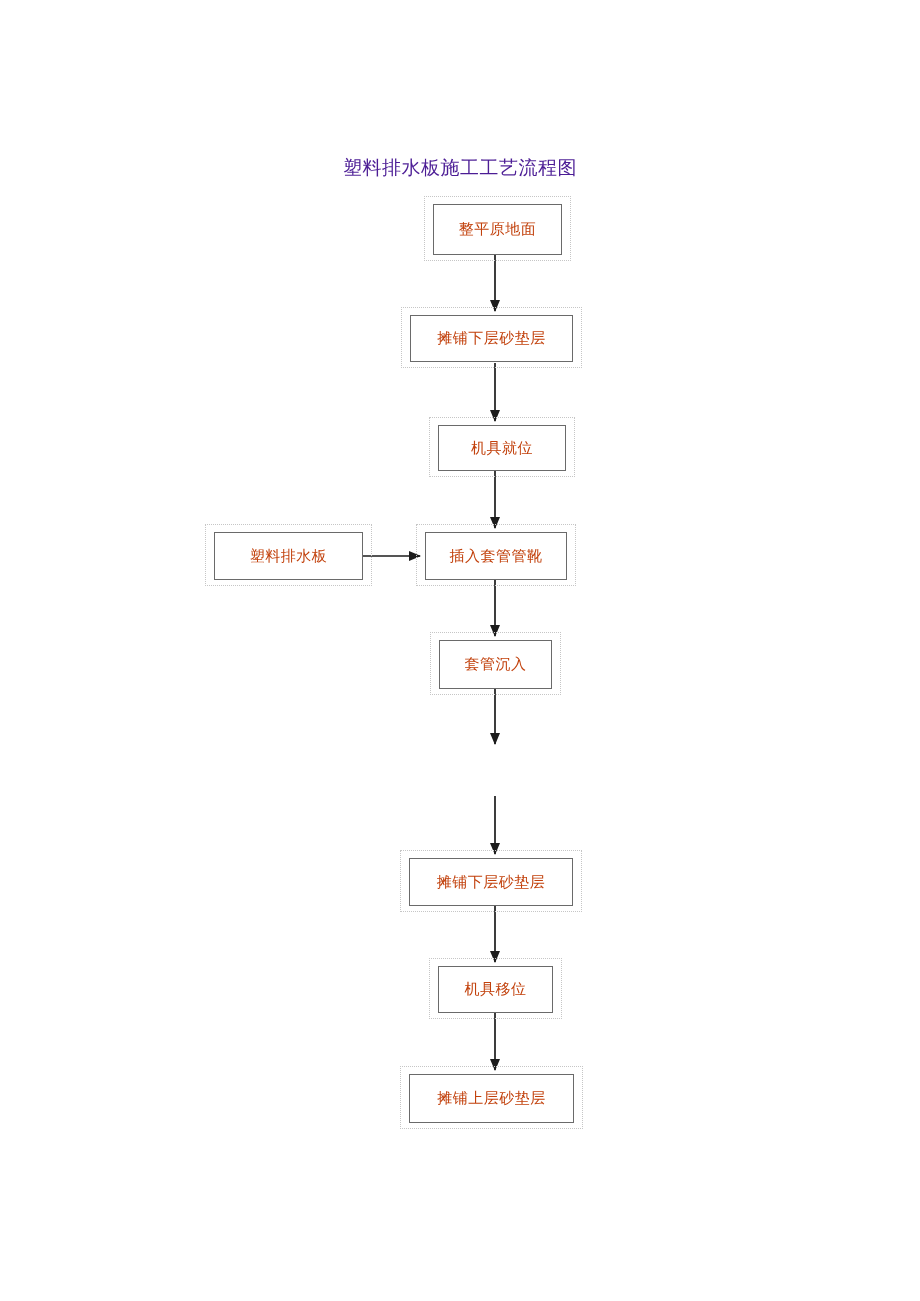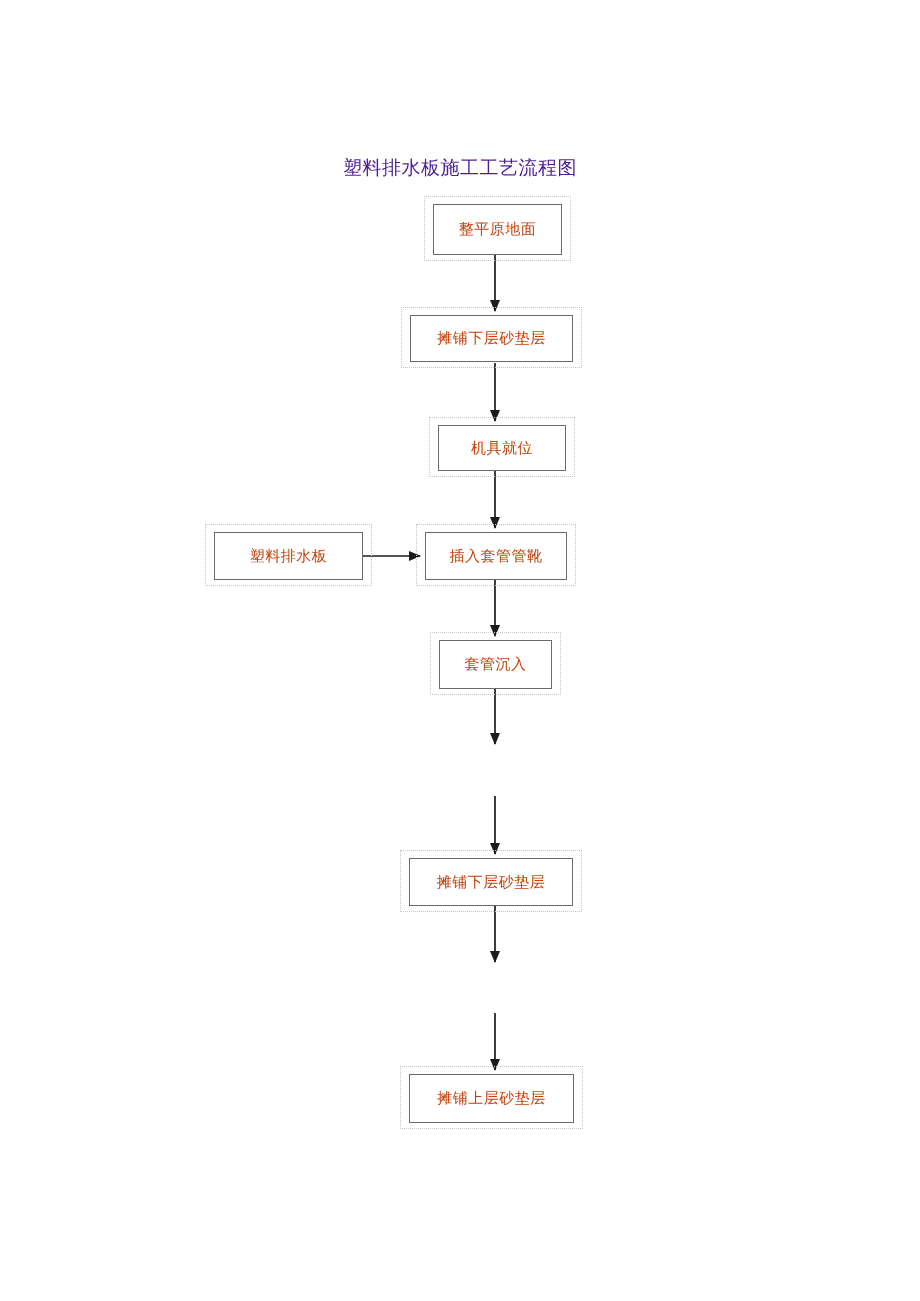--- a/index.html
+++ b/index.html
@@ -92,16 +92,17 @@
 
   <div class="node" style="left:214px; top:532px; width:149px; height:48px;">塑料排水板</div>
 
   <div class="node" style="left:425px; top:532px; width:142px; height:48px;">插入套管管靴</div>
 
   <div class="node" style="left:439px; top:640px; width:113px; height:49px;">套管沉入</div>
 
 
   <div class="node" style="left:409px; top:858px; width:164px; height:48px;">摊铺下层砂垫层</div>
 
+  <div class="node" style="left:438px; top:966px; width:115px; height:47px;">机具移位</div>
 
   <div class="node" style="left:409px; top:1074px; width:165px; height:49px;">摊铺上层砂垫层</div>
 
 </div>
 
 </body></html>

